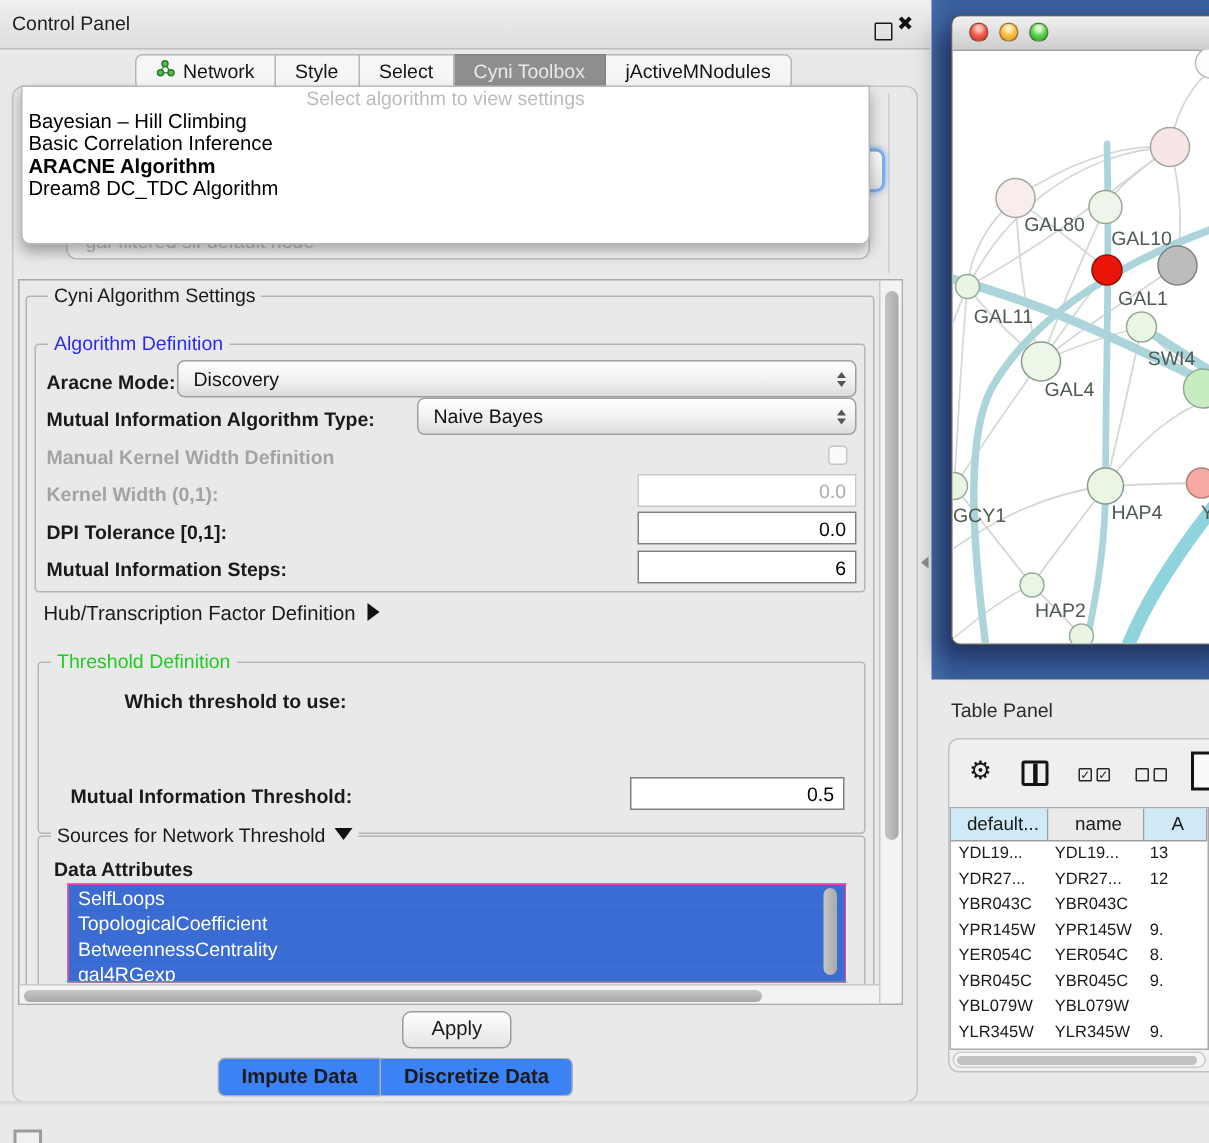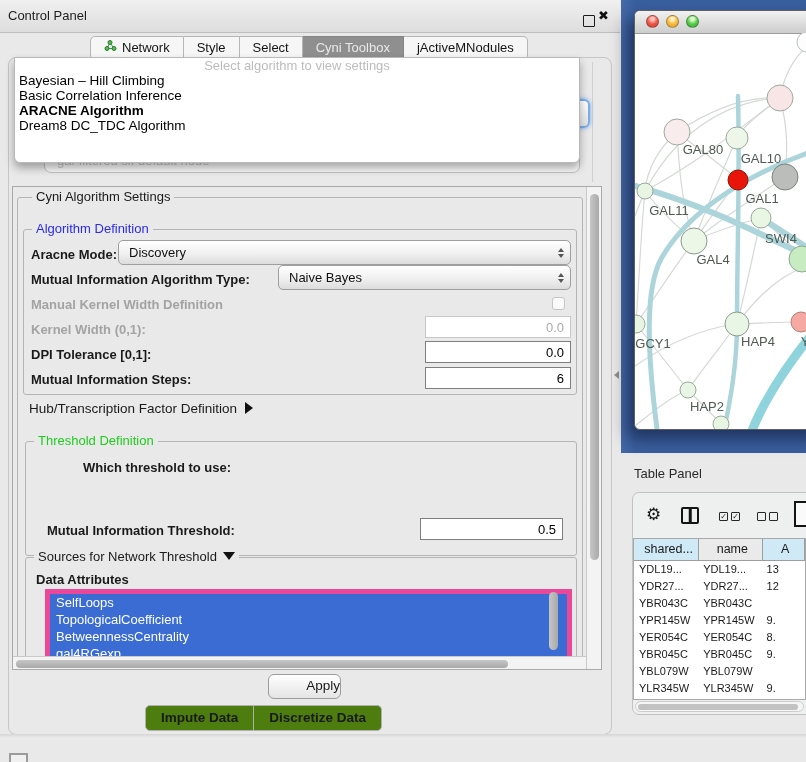--- a/index.html
+++ b/index.html
@@ -46,30 +46,30 @@
   .combo .arr .dn{border-top:4px solid #555}
   .tfield{position:absolute;height:22px;border:1px solid #7f7f7f;background:#fff;text-align:right;
           padding:0 6px;font-size:13px;font-family:"Liberation Sans","DejaVu Sans",sans-serif;box-sizing:border-box}
   .tfield.dis{border-color:#c8c8c8;color:#a9a9a9}
   .checkbox{position:absolute;width:13px;height:13px;border:1.5px solid #c5c5c5;border-radius:3px;background:#fafafa;box-sizing:border-box}
   .hub{position:absolute;font-size:13.5px;color:#1a1a1a;white-space:nowrap}
   .tri-r{display:inline-block;width:0;height:0;border-top:6px solid transparent;border-bottom:6px solid transparent;
          border-left:8px solid #111;margin-left:8px;vertical-align:-1px}
   .tri-d{display:inline-block;width:0;height:0;border-left:6px solid transparent;border-right:6px solid transparent;
          border-top:8px solid #111;margin-left:6px;vertical-align:1px}
-  .attr-list{position:absolute;background:#0369a1;border:5px solid #ec4899;overflow:hidden}
+  .attr-list{position:absolute;background:#0369a1;border:1px solid #ec4899;overflow:hidden}
   .attr-item{height:17px;line-height:17px;background:#3a6cd4;color:#fff;padding-left:6px;font-size:13px;white-space:nowrap}
   .sb-v{position:absolute;background:#f3f3f3;border-left:1px solid #c9c9c9}
   .sb-h{position:absolute;background:#f3f3f3;border-top:1px solid #c9c9c9}
   .thumb{position:absolute;background:linear-gradient(to right,#c6c6c6,#a9a9a9);border-radius:6px}
   .thumb-h{position:absolute;background:linear-gradient(#c6c6c6,#a9a9a9);border-radius:5px}
   .apply{left:268px;top:674px;width:71px;height:23px;border:1px solid #9c9c9c;border-radius:6px;
-         background:linear-gradient(#ffffff,#e4e4e4);text-align:right;line-height:22px;font-size:13.5px}
+         background:linear-gradient(#ffffff,#e4e4e4);text-align:center;line-height:22px;font-size:13.5px}
   .bottom-tabs{left:145px;top:705px;height:24px;display:flex}
-  .btab{height:24px;line-height:24px;padding:0 15px;background:#4d7c0f;border:1px solid #b0b0b0;border-left:none;
+  .btab{height:24px;line-height:24px;padding:0 15px;background:#3b82f6;border:1px solid #b0b0b0;border-left:none;
         font-size:13.5px;font-weight:bold;color:#1a1a1a}
   .btab:first-child{border-left:1px solid #b0b0b0;border-radius:5px 0 0 5px}
   .btab:last-child{border-radius:0 5px 5px 0}
   .btab.sel{background:#8f8f8f;color:#e7e7e7;border-color:#858585;font-weight:normal}
   .mini-icon{left:9px;top:753px;width:15px;height:12px;border:2px solid #9b9b9b;background:#f0f0f0}
   .bottom-strip{left:0;top:734px;width:806px;height:5px;background:linear-gradient(#d6d6d6,#eeeeee)}
   
   .desktop{left:621px;top:0;width:185px;height:453px;background:linear-gradient(to right,#456aa8 0,#3a5f9e 14px)}
   .netwin{left:634px;top:10px;width:190px;height:418px;background:#fff;border:1px solid #5f5f5f;border-radius:6px;
           box-shadow:-7px 9px 16px rgba(5,10,35,.5);overflow:hidden}
@@ -314,21 +314,21 @@
   <span class="ck">✓</span>
 </span>
 <span class="abs ckpair" style="left:757px;top:512px">
   <span class="ck"></span>
   <span class="ck"></span>
 </span>
 <span class="abs docico"></span>
 
 <div class="abs tbl">
   <div class="thead" id="tbl-head">
-      <div class="th tc1 blue">shared...</div>
+      <div class="th tc1 blue">default...</div>
       <div class="th tc2 gray">name</div>
       <div class="th tc3 blue">A</div>
     </div>
   <div id="tbl-body">
       <div class="trow">
         <div class="td tc1">YDL19...</div>
         <div class="td tc2">YDL19...</div>
         <div class="td tc3">13</div>
       </div>
       <div class="trow">

